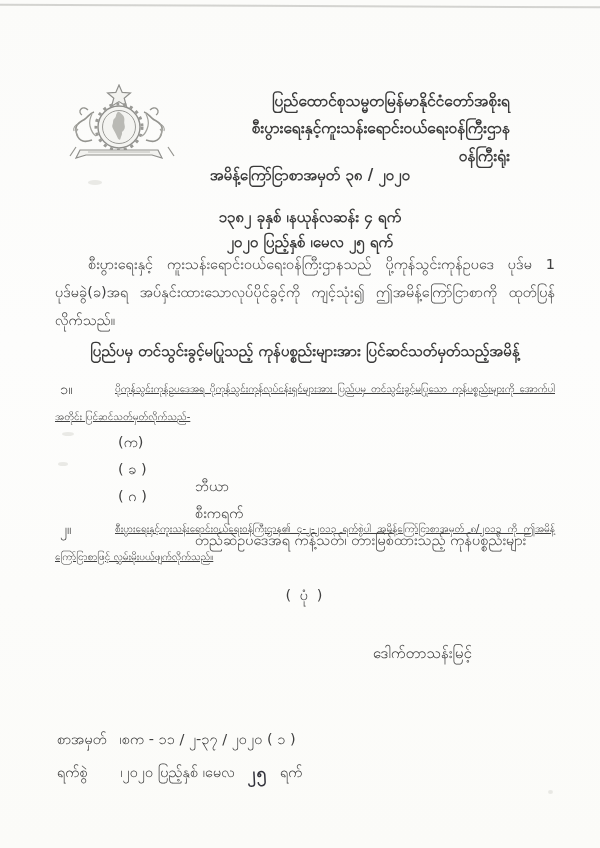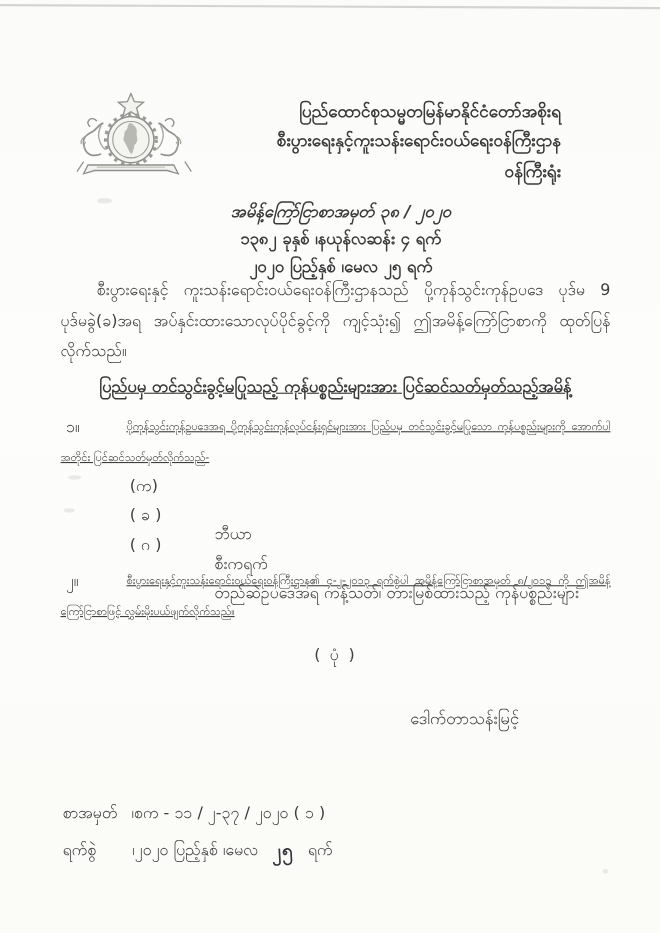--- a/index.html
+++ b/index.html
@@ -71,21 +71,20 @@
   }
   .preamble { text-indent: 33px; }
   .order-title {
     position: absolute;
     left: 50px;
     width: 510px;
     text-align: center;
     font-weight: bold;
     font-size: 15px;
     color: #3a3a3a;
-    text-decoration: underline;
   }
   .section { position: absolute; left: 55px; width: 500px; }
   .section .num {
     position: absolute;
     left: 5px;
     top: 0;
     font-size: 14.5px;
     line-height: 28px;
     color: #404040;
   }
@@ -189,31 +188,31 @@
   <div class="center-block hdr" style="top:88px;">
     <span>ပြည်ထောင်စုသမ္မတမြန်မာနိုင်ငံတော်အစိုးရ</span>
   </div>
   <div class="center-block hdr" style="top:115px;">
     <span>စီးပွားရေးနှင့်ကူးသန်းရောင်းဝယ်ရေးဝန်ကြီးဌာန</span>
   </div>
   <div class="center-block hdr" style="top:143px;">
     <span>ဝန်ကြီးရုံး</span>
   </div>
 
-  <div class="center-block notif" style="top:179px;font-style:italic;">
+  <div class="center-block notif" style="top:162px;">
     <span>အမိန့်ကြော်ငြာစာအမှတ်  ၃၈ / ၂၀၂၀</span>
   </div>
   <div class="center-block notif" style="top:204px;">
     <span>၁၃၈၂ ခုနှစ် ၊နယုန်လဆန်း  ၄  ရက်</span>
   </div>
   <div class="center-block notif" style="top:229px;">
     <span>၂၀၂၀ ပြည့်နှစ် ၊မေလ  ၂၅  ရက်</span>
   </div>
 
-  <p class="bodytxt preamble" style="top:250px; margin:0;">စီးပွားရေးနှင့် ကူးသန်းရောင်းဝယ်ရေးဝန်ကြီးဌာနသည် ပို့ကုန်သွင်းကုန်ဥပဒေ ပုဒ်မ 9 ပုဒ်မခွဲ(ခ)အရ အပ်နှင်းထားသောလုပ်ပိုင်ခွင့်ကို ကျင့်သုံး၍ ဤအမိန့်ကြော်ငြာစာကို ထုတ်ပြန်လိုက်သည်။</p>
+  <p class="bodytxt preamble" style="top:250px; margin:0;">စီးပွားရေးနှင့် ကူးသန်းရောင်းဝယ်ရေးဝန်ကြီးဌာနသည် ပို့ကုန်သွင်းကုန်ဥပဒေ ပုဒ်မ 1 ပုဒ်မခွဲ(ခ)အရ အပ်နှင်းထားသောလုပ်ပိုင်ခွင့်ကို ကျင့်သုံး၍ ဤအမိန့်ကြော်ငြာစာကို ထုတ်ပြန်လိုက်သည်။</p>
 
   <div class="order-title" style="top:341px;">ပြည်ပမှ တင်သွင်းခွင့်မပြုသည့် ကုန်ပစ္စည်းများအား ပြင်ဆင်သတ်မှတ်သည့်အမိန့်</div>
 
   <div class="section" style="top:375px;">
     <span class="num">၁။</span>
     <p class="text">ပို့ကုန်သွင်းကုန်ဥပဒေအရ ပို့ကုန်သွင်းကုန်လုပ်ငန်းရှင်များအား ပြည်ပမှ တင်သွင်းခွင့်မပြုသော ကုန်ပစ္စည်းများကို အောက်ပါအတိုင်း ပြင်ဆင်သတ်မှတ်လိုက်သည်-</p>
   </div>
 
   <div class="items" style="top:430px;">
     <div class="item-row">

